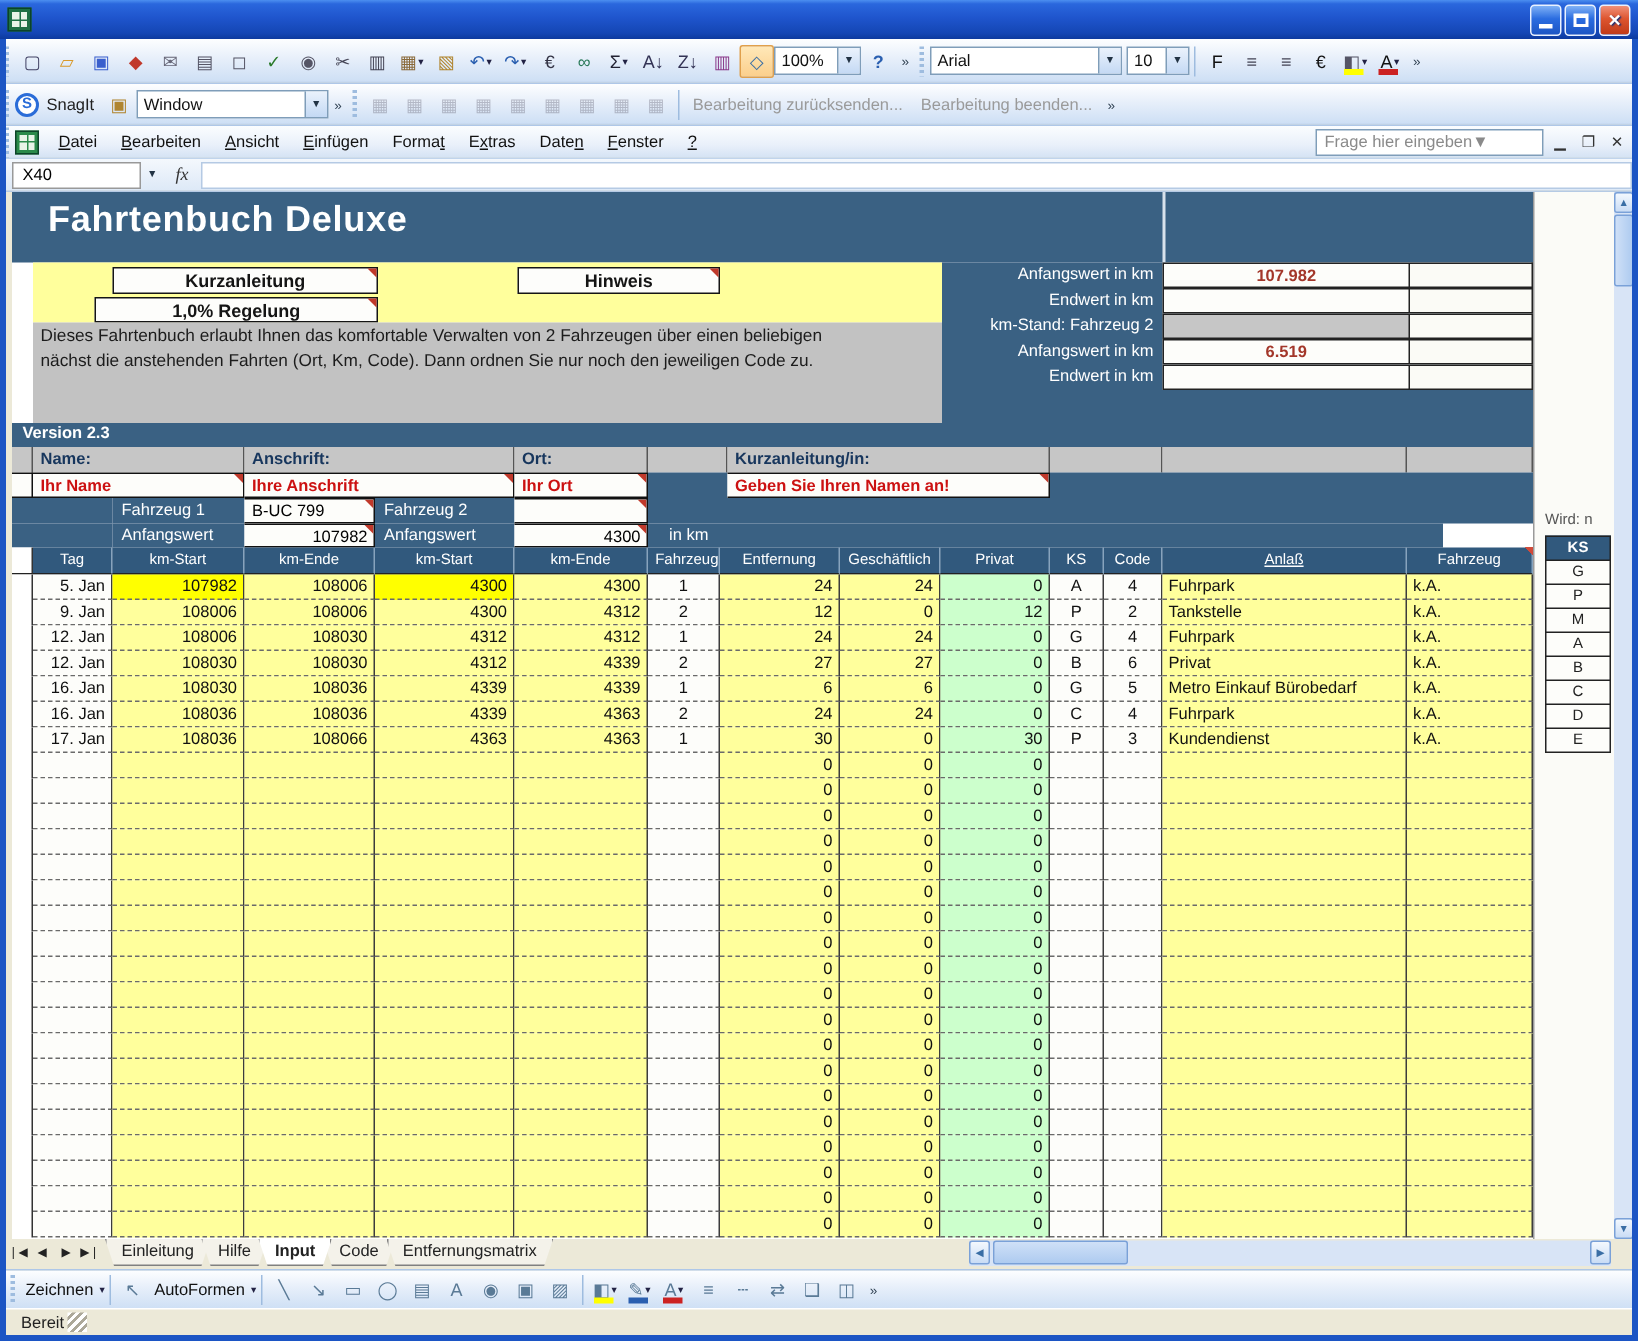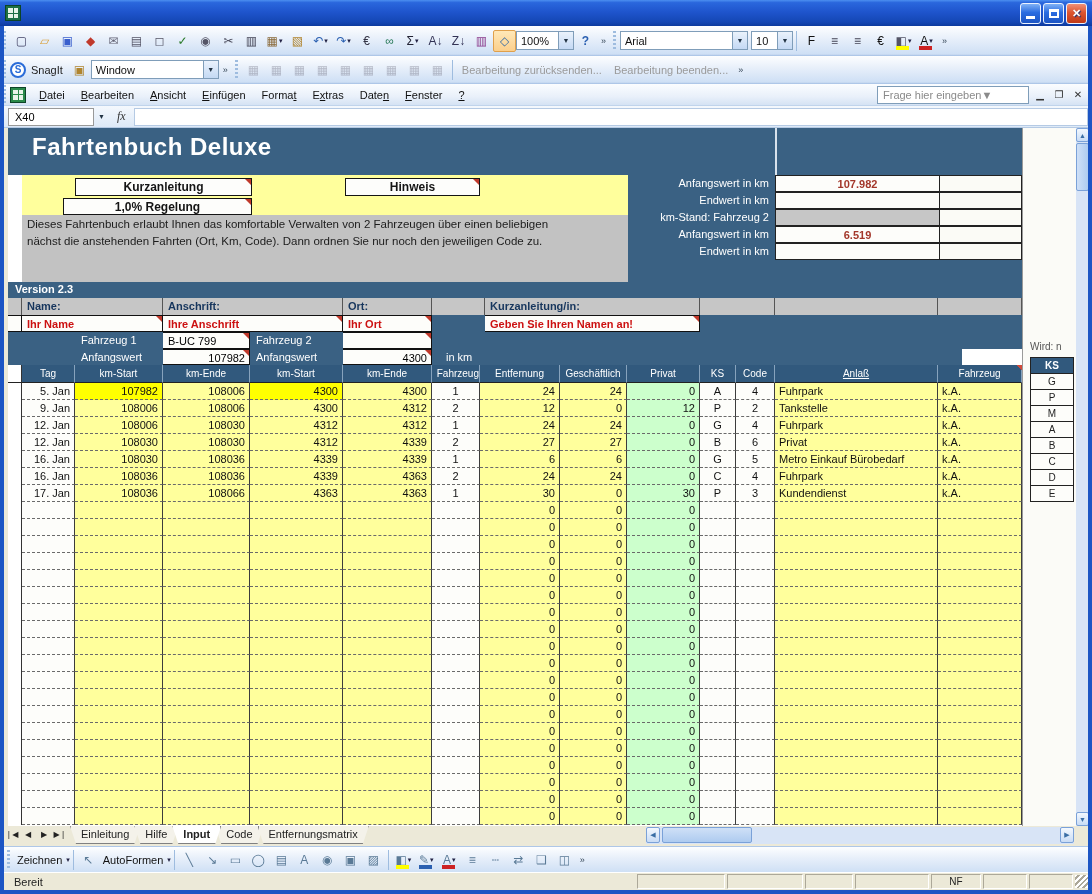--- a/index.html
+++ b/index.html
@@ -989,28 +989,19 @@
         </div>
         <div class="tbtn">
           <div style="font-size: 12px; color: rgb(90, 122, 150);">◫</div>
         </div>
       </div>
     <div class="chev">»</div>
   </div>
 
   <div id="statusbar">
     <span style="padding-left:10px">Bereit</span>
-    <div id="status-cells" style="margin-left:auto;display:flex;align-items:center">
-        <div class="scell" style="width: 88px;"></div>
-        <div class="scell" style="width: 76px;"></div>
-        <div class="scell" style="width: 48px;"></div>
-        <div class="scell" style="width: 74px;"></div>
-        <div class="scell" style="width: 50px;">NF</div>
-        <div class="scell" style="width: 44px;"></div>
-        <div class="scell" style="width: 44px;"></div>
-      </div>
     <div class="grip"></div>
   </div>
 
   <div class="frame" style="left:0;top:26px;width:4px;height:864px"></div>
   <div class="frame" style="left:1088px;top:26px;width:4px;height:864px"></div>
   <div class="frame" style="left:0;top:890px;width:1092px;height:4px"></div>
 </div>
 
 </body></html>

